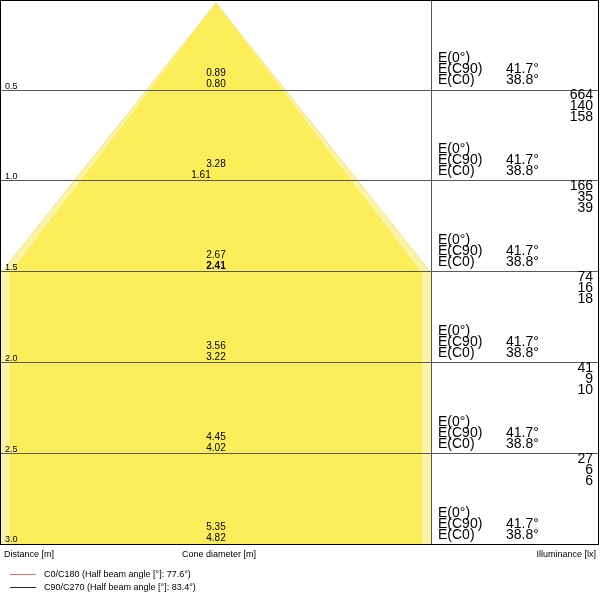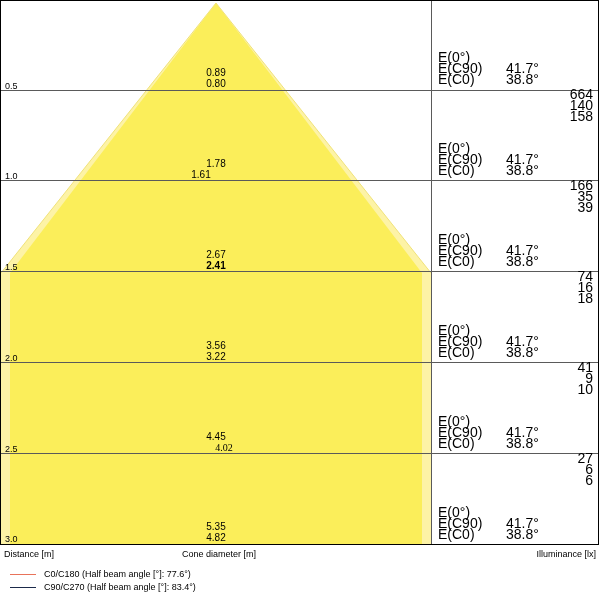--- a/index.html
+++ b/index.html
@@ -166,31 +166,31 @@
     <div class="ylabel" style="top:80px;">0.5</div>
     <div class="ylabel" style="top:170px;">1.0</div>
     <div class="ylabel" style="top:261px;">1.5</div>
     <div class="ylabel" style="top:352px;">2.0</div>
     <div class="ylabel" style="top:443px;">2.5</div>
     <div class="ylabel" style="top:533px;">3.0</div>
 
     <div class="dia" style="left:155px; top:66px;">0.89</div>
     <div class="dia" style="left:155px; top:77px;">0.80</div>
 
-    <div class="dia" style="left:155px; top:157px;">1.78</div>
+    <div class="dia" style="left:155px; top:157px;">3.28</div>
     <div class="dia" style="left:140px; top:168px;">1.61</div>
 
     <div class="dia" style="left:155px; top:248px;">2.67</div>
     <div class="dia" style="left:155px; top:259px;font-weight:bold;">2.41</div>
 
     <div class="dia" style="left:155px; top:339px;">3.56</div>
     <div class="dia" style="left:155px; top:350px;">3.22</div>
 
     <div class="dia" style="left:155px; top:430px;">4.45</div>
-    <div class="dia" style="left:163px; top:441px;font-family:Liberation Serif, serif;">4.02</div>
+    <div class="dia" style="left:155px; top:441px;">4.02</div>
 
     <div class="dia" style="left:155px; top:520px;">5.35</div>
     <div class="dia" style="left:155px; top:531px;">4.82</div>
 
     <div class="illu-block" style="left:437px; top:51px; width:155px;">
       <div class="illu-row">
         <span class="illu-e">E(0°)</span>
         <span class="illu-ang"></span>
         <span class="illu-val">664</span>
       </div>

